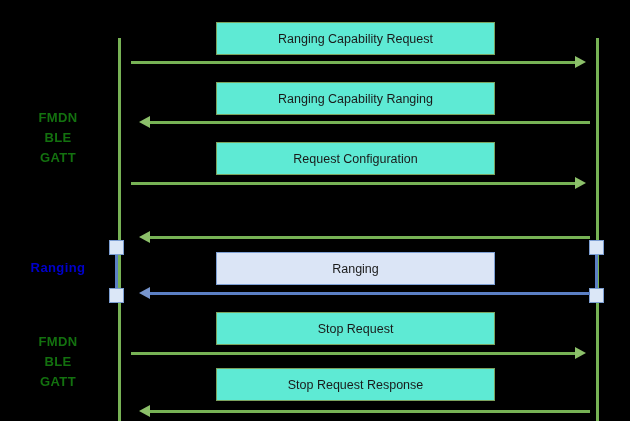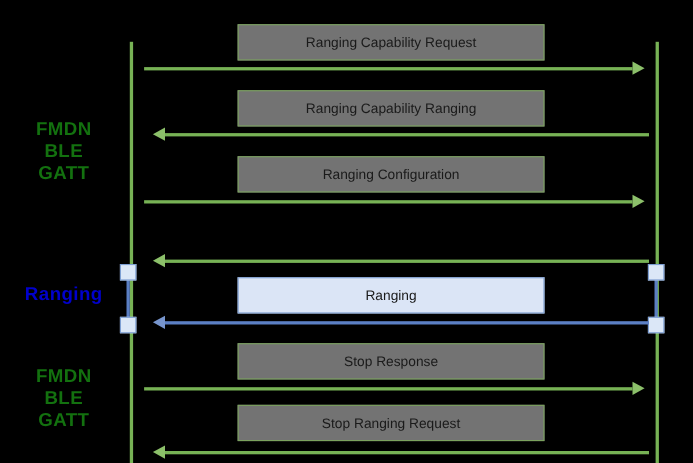--- a/index.html
+++ b/index.html
@@ -23,21 +23,21 @@
     background: #77b255;
   }
   #lifeline-left  { left: 118px; top: 38px;  height: 383px; }
   #lifeline-right { left: 596px; top: 38px;  height: 383px; }
 
   
   .side-label {
     position: absolute;
     width: 84px;
     text-align: center;
-    font-size: 17px;
+    font-size: 13px;
     line-height: 20px;
     font-weight: bold;
     letter-spacing: .4px;
     white-space: pre-line;
   }
   .side-label.green { color: #13710f; }
   .side-label.blue  { color: #0000cc; }
   #label-top    { left: 16px; top: 108px; }
   #label-mid    { left: 16px; top: 258px; }
   #label-bottom { left: 16px; top: 332px; }
@@ -49,21 +49,21 @@
     width: 279px;
     height: 33px;
     box-sizing: border-box;
     display: flex;
     align-items: center;
     justify-content: center;
     font-size: 12.5px;
     color: #1a1a1a;
   }
   .msg-box.green {
-    background: #737373;
+    background: #5eead4;
     border: 1px solid #7ba25e;
   }
   .msg-box.blue {
     background: #dbe5f6;
     border: 1px solid #7d9fd3;
   }
 
   
   .arrow-line {
     position: absolute;
@@ -118,40 +118,40 @@
 GATT</div>
 
   <div class="msg-box green" style="top:22px">Ranging Capability Request</div>
   <div class="arrow-line green" style="left:131px; top:61px; width:444px"></div>
   <div class="arrow-head right green" style="left:575px; top:56px"></div>
 
   <div class="msg-box green" style="top:82px">Ranging Capability Ranging</div>
   <div class="arrow-line green" style="left:150px; top:121px; width:440px"></div>
   <div class="arrow-head left green" style="left:139px; top:116px"></div>
 
-  <div class="msg-box green" style="top:142px">Ranging Configuration</div>
+  <div class="msg-box green" style="top:142px">Request Configuration</div>
   <div class="arrow-line green" style="left:131px; top:182px; width:444px"></div>
   <div class="arrow-head right green" style="left:575px; top:177px"></div>
 
   <div class="arrow-line green" style="left:150px; top:236px; width:440px"></div>
   <div class="arrow-head left green" style="left:139px; top:231px"></div>
 
   <div class="activation-bar" style="left:115px; top:248px; height:46px"></div>
   <div class="activation-node" style="left:109px; top:240px"></div>
   <div class="activation-node" style="left:109px; top:288px"></div>
 
   <div class="activation-bar" style="left:595px; top:248px; height:46px"></div>
   <div class="activation-node" style="left:589px; top:240px"></div>
   <div class="activation-node" style="left:589px; top:288px"></div>
 
   <div class="msg-box blue" style="top:252px">Ranging</div>
   <div class="arrow-line blue" style="left:150px; top:292px; width:440px"></div>
   <div class="arrow-head left blue" style="left:139px; top:287px"></div>
 
-  <div class="msg-box green" style="top:312px">Stop Response</div>
+  <div class="msg-box green" style="top:312px">Stop Request</div>
   <div class="arrow-line green" style="left:131px; top:352px; width:444px"></div>
   <div class="arrow-head right green" style="left:575px; top:347px"></div>
 
-  <div class="msg-box green" style="top:368px">Stop Ranging Request</div>
+  <div class="msg-box green" style="top:368px">Stop Request Response</div>
   <div class="arrow-line green" style="left:150px; top:410px; width:440px"></div>
   <div class="arrow-head left green" style="left:139px; top:405px"></div>
 
 </div>
 
 </body></html>

